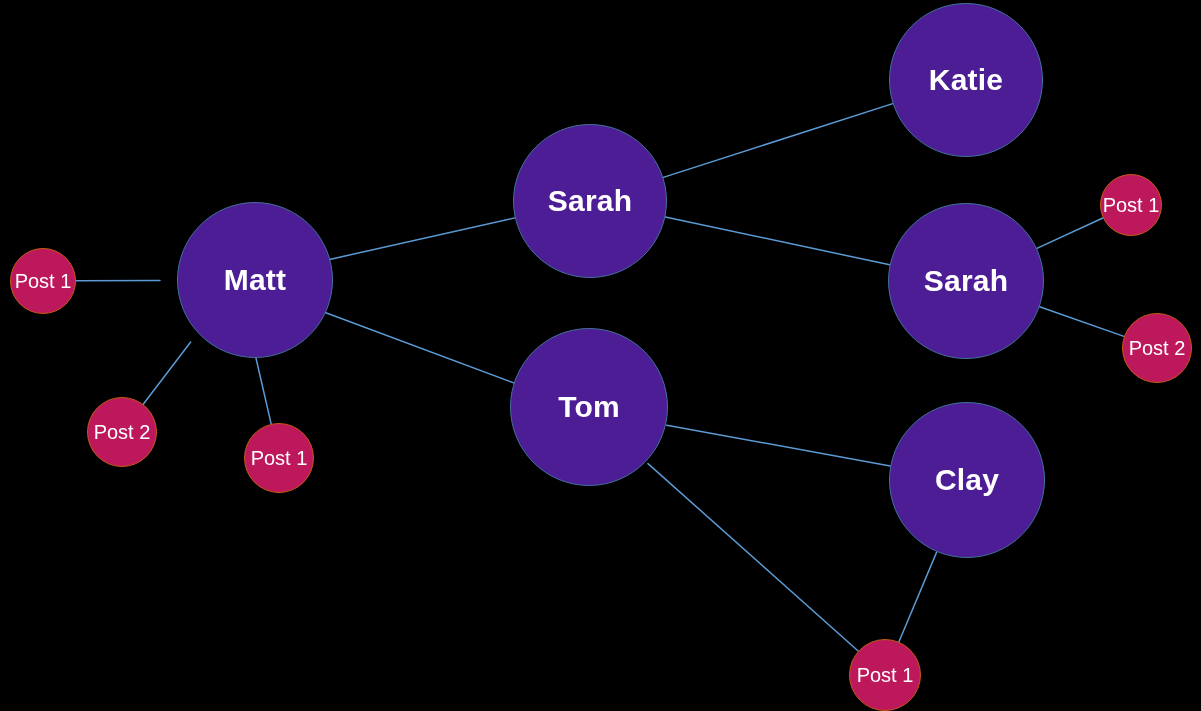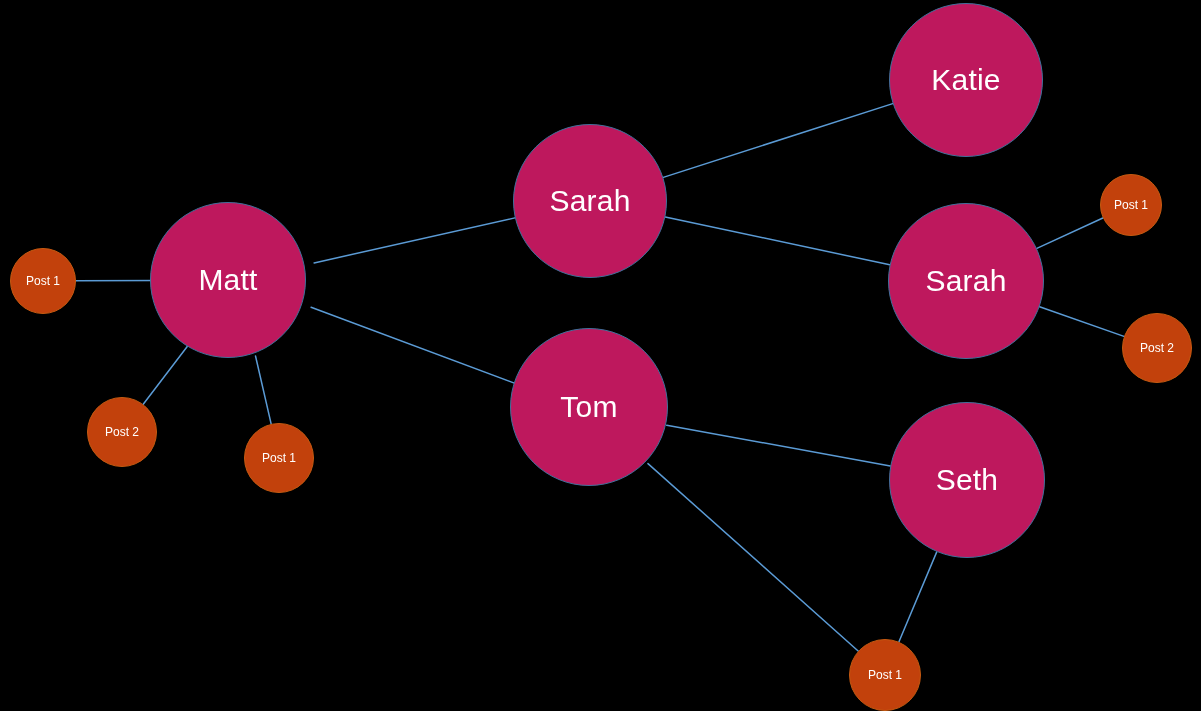--- a/index.html
+++ b/index.html
@@ -33,30 +33,30 @@
     align-items: center;
     justify-content: center;
     border-radius: 50%;
     box-sizing: border-box;
     color: #ffffff;
     text-align: center;
     line-height: 1;
     user-select: none;
   }
   .node-person {
-    background: #be185d;
+    background: #4c1d95;
     border: 1.5px solid #41719C;
     font-size: 30px;
-    font-weight: 400;
+    font-weight: 700;
     letter-spacing: 0.2px;
   }
   .node-post {
-    background: #c2410c;
+    background: #be185d;
     border: 1.5px solid #C55A11;
-    font-size: 12px;
+    font-size: 20px;
     font-weight: 400;
   }
   .node-label {
     display: block;
     pointer-events: none;
     white-space: nowrap;
   }
 </style>
 </head>
 <body>
@@ -70,37 +70,37 @@
       <line x1="311.08" y1="307.27" x2="514.99" y2="383.38" stroke="#5B9BD5" stroke-width="1.5" stroke-linecap="round"></line>
       <line x1="663.30" y1="177.41" x2="892.70" y2="103.59" stroke="#5B9BD5" stroke-width="1.5" stroke-linecap="round"></line>
       <line x1="665.31" y1="217.02" x2="889.71" y2="264.77" stroke="#5B9BD5" stroke-width="1.5" stroke-linecap="round"></line>
       <line x1="1036.85" y1="248.37" x2="1102.84" y2="217.97" stroke="#5B9BD5" stroke-width="1.5" stroke-linecap="round"></line>
       <line x1="1039.60" y1="306.82" x2="1123.97" y2="336.41" stroke="#5B9BD5" stroke-width="1.5" stroke-linecap="round"></line>
       <line x1="666.72" y1="425.19" x2="890.27" y2="465.99" stroke="#5B9BD5" stroke-width="1.5" stroke-linecap="round"></line>
       <line x1="647.96" y1="463.58" x2="858.13" y2="651.04" stroke="#5B9BD5" stroke-width="1.5" stroke-linecap="round"></line>
       <line x1="936.76" y1="551.90" x2="898.95" y2="641.81" stroke="#5B9BD5" stroke-width="1.5" stroke-linecap="round"></line>
     </svg>
   <div id="node-layer">
-      <div class="node node-person" style="left: 150px; top: 202px; width: 156px; height: 156px;">
+      <div class="node node-person" style="left: 177px; top: 202px; width: 156px; height: 156px;">
         <span class="node-label">Matt</span>
       </div>
       <div class="node node-person" style="left: 513px; top: 124px; width: 154px; height: 154px; text-align: center;">
         <span class="node-label">Sarah</span>
       </div>
       <div class="node node-person" style="left: 510px; top: 328px; width: 158px; height: 158px;">
         <span class="node-label">Tom</span>
       </div>
       <div class="node node-person" style="left: 889px; top: 3px; width: 154px; height: 154px;">
         <span class="node-label">Katie</span>
       </div>
       <div class="node node-person" style="left: 888px; top: 203px; width: 156px; height: 156px;">
         <span class="node-label">Sarah</span>
       </div>
       <div class="node node-person" style="left: 889px; top: 402px; width: 156px; height: 156px;">
-        <span class="node-label">Seth</span>
+        <span class="node-label">Clay</span>
       </div>
       <div class="node node-post" style="left: 10px; top: 248px; width: 66px; height: 66px;">
         <span class="node-label">Post 1</span>
       </div>
       <div class="node node-post" style="left: 87px; top: 397px; width: 70px; height: 70px;">
         <span class="node-label">Post 2</span>
       </div>
       <div class="node node-post" style="left: 244px; top: 423px; width: 70px; height: 70px;">
         <span class="node-label">Post 1</span>
       </div>

